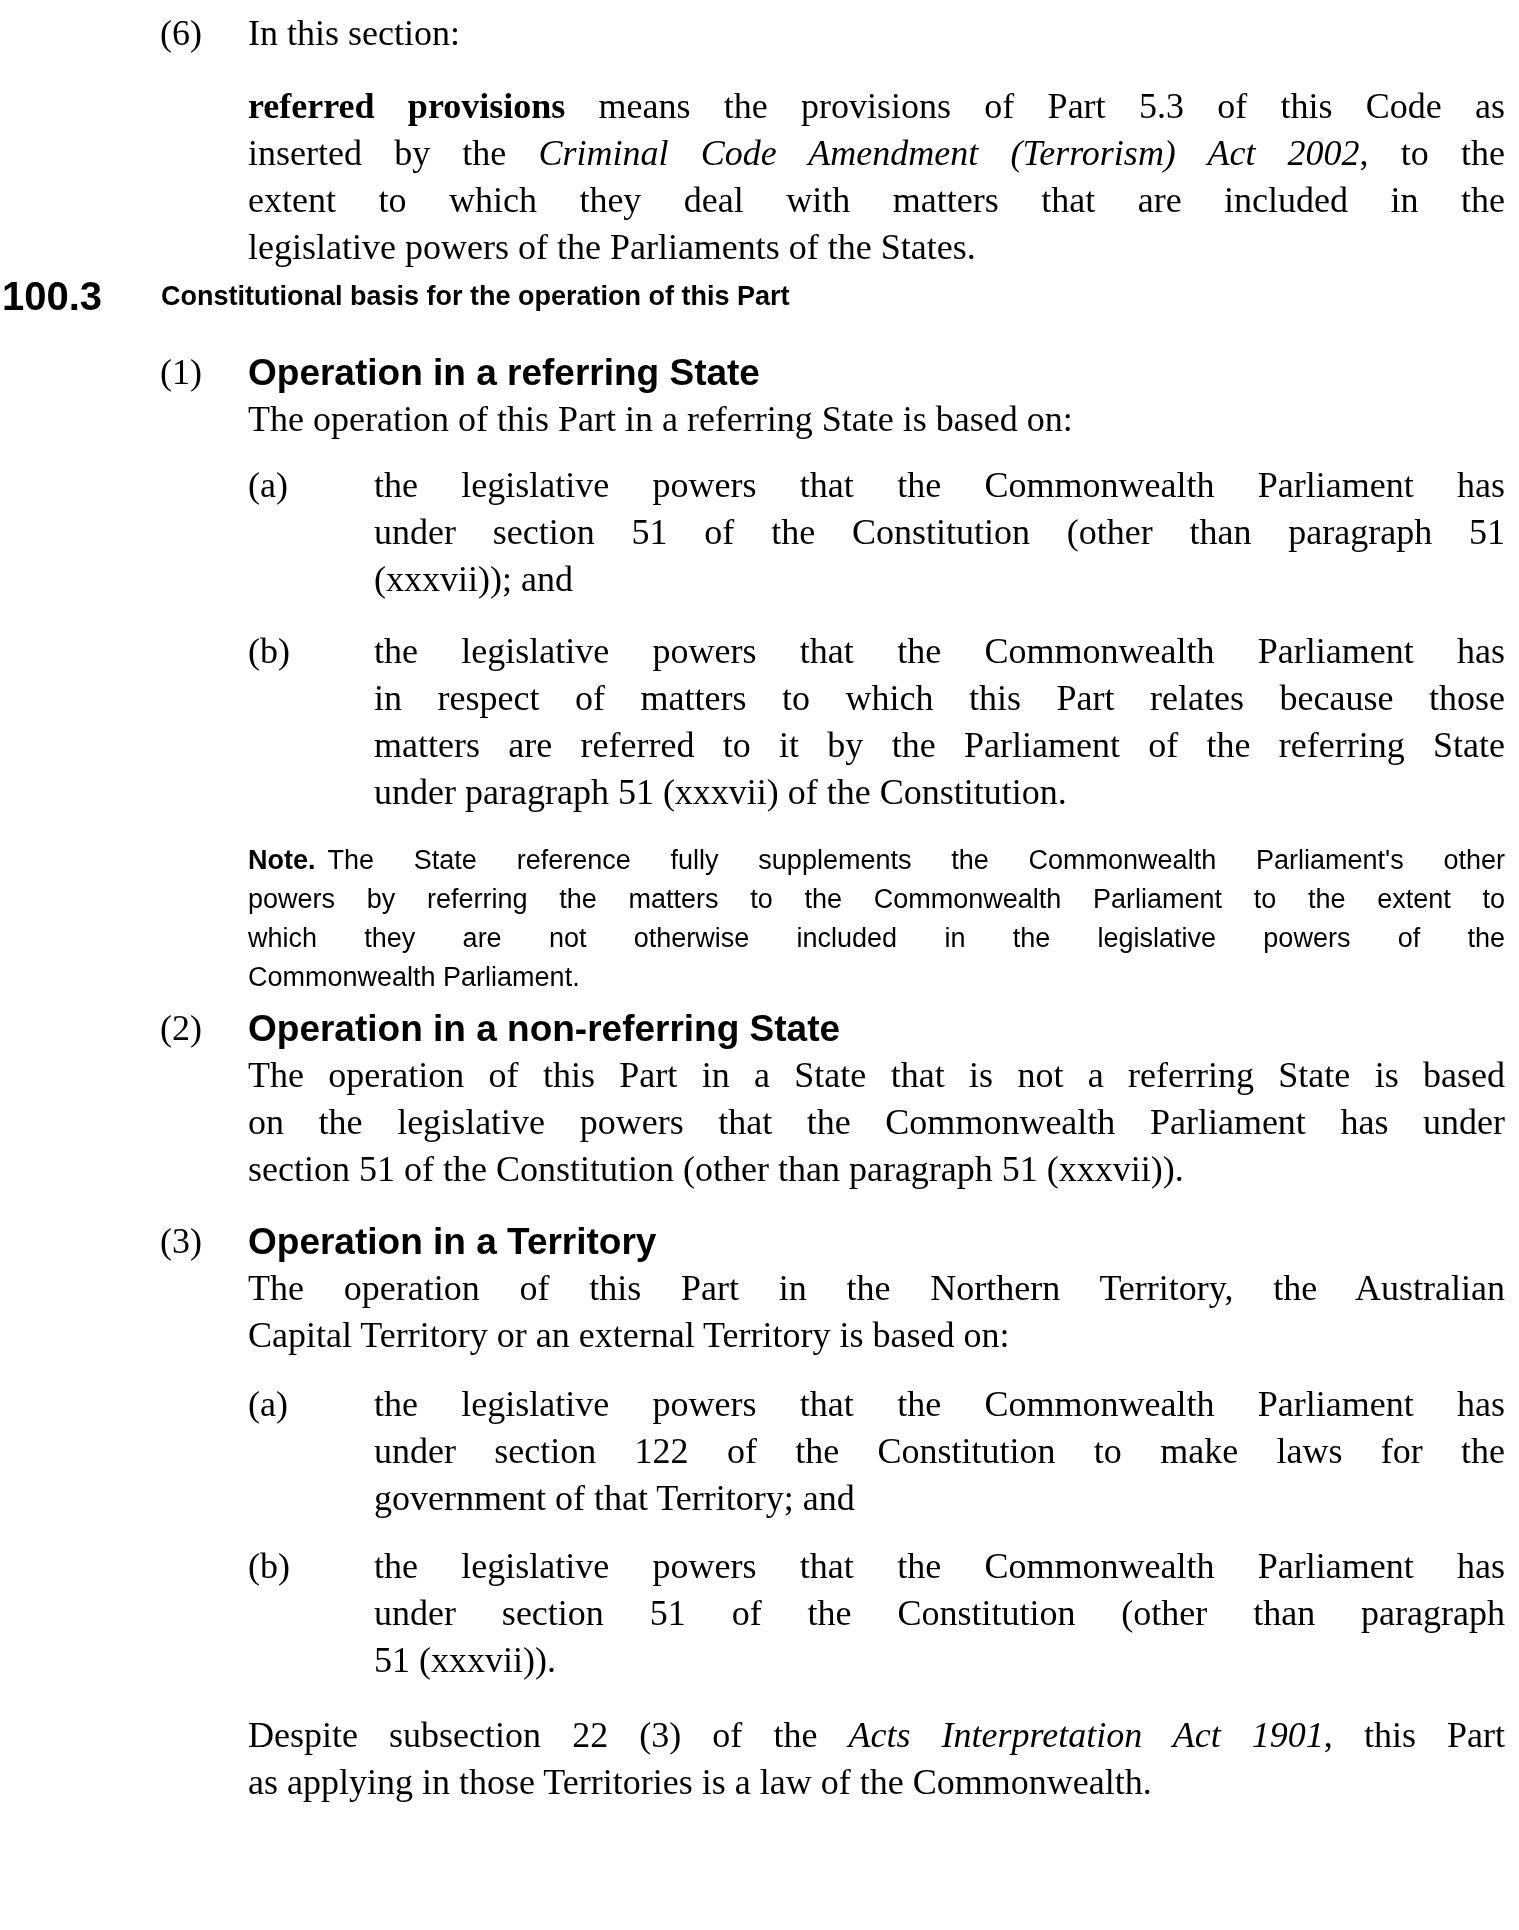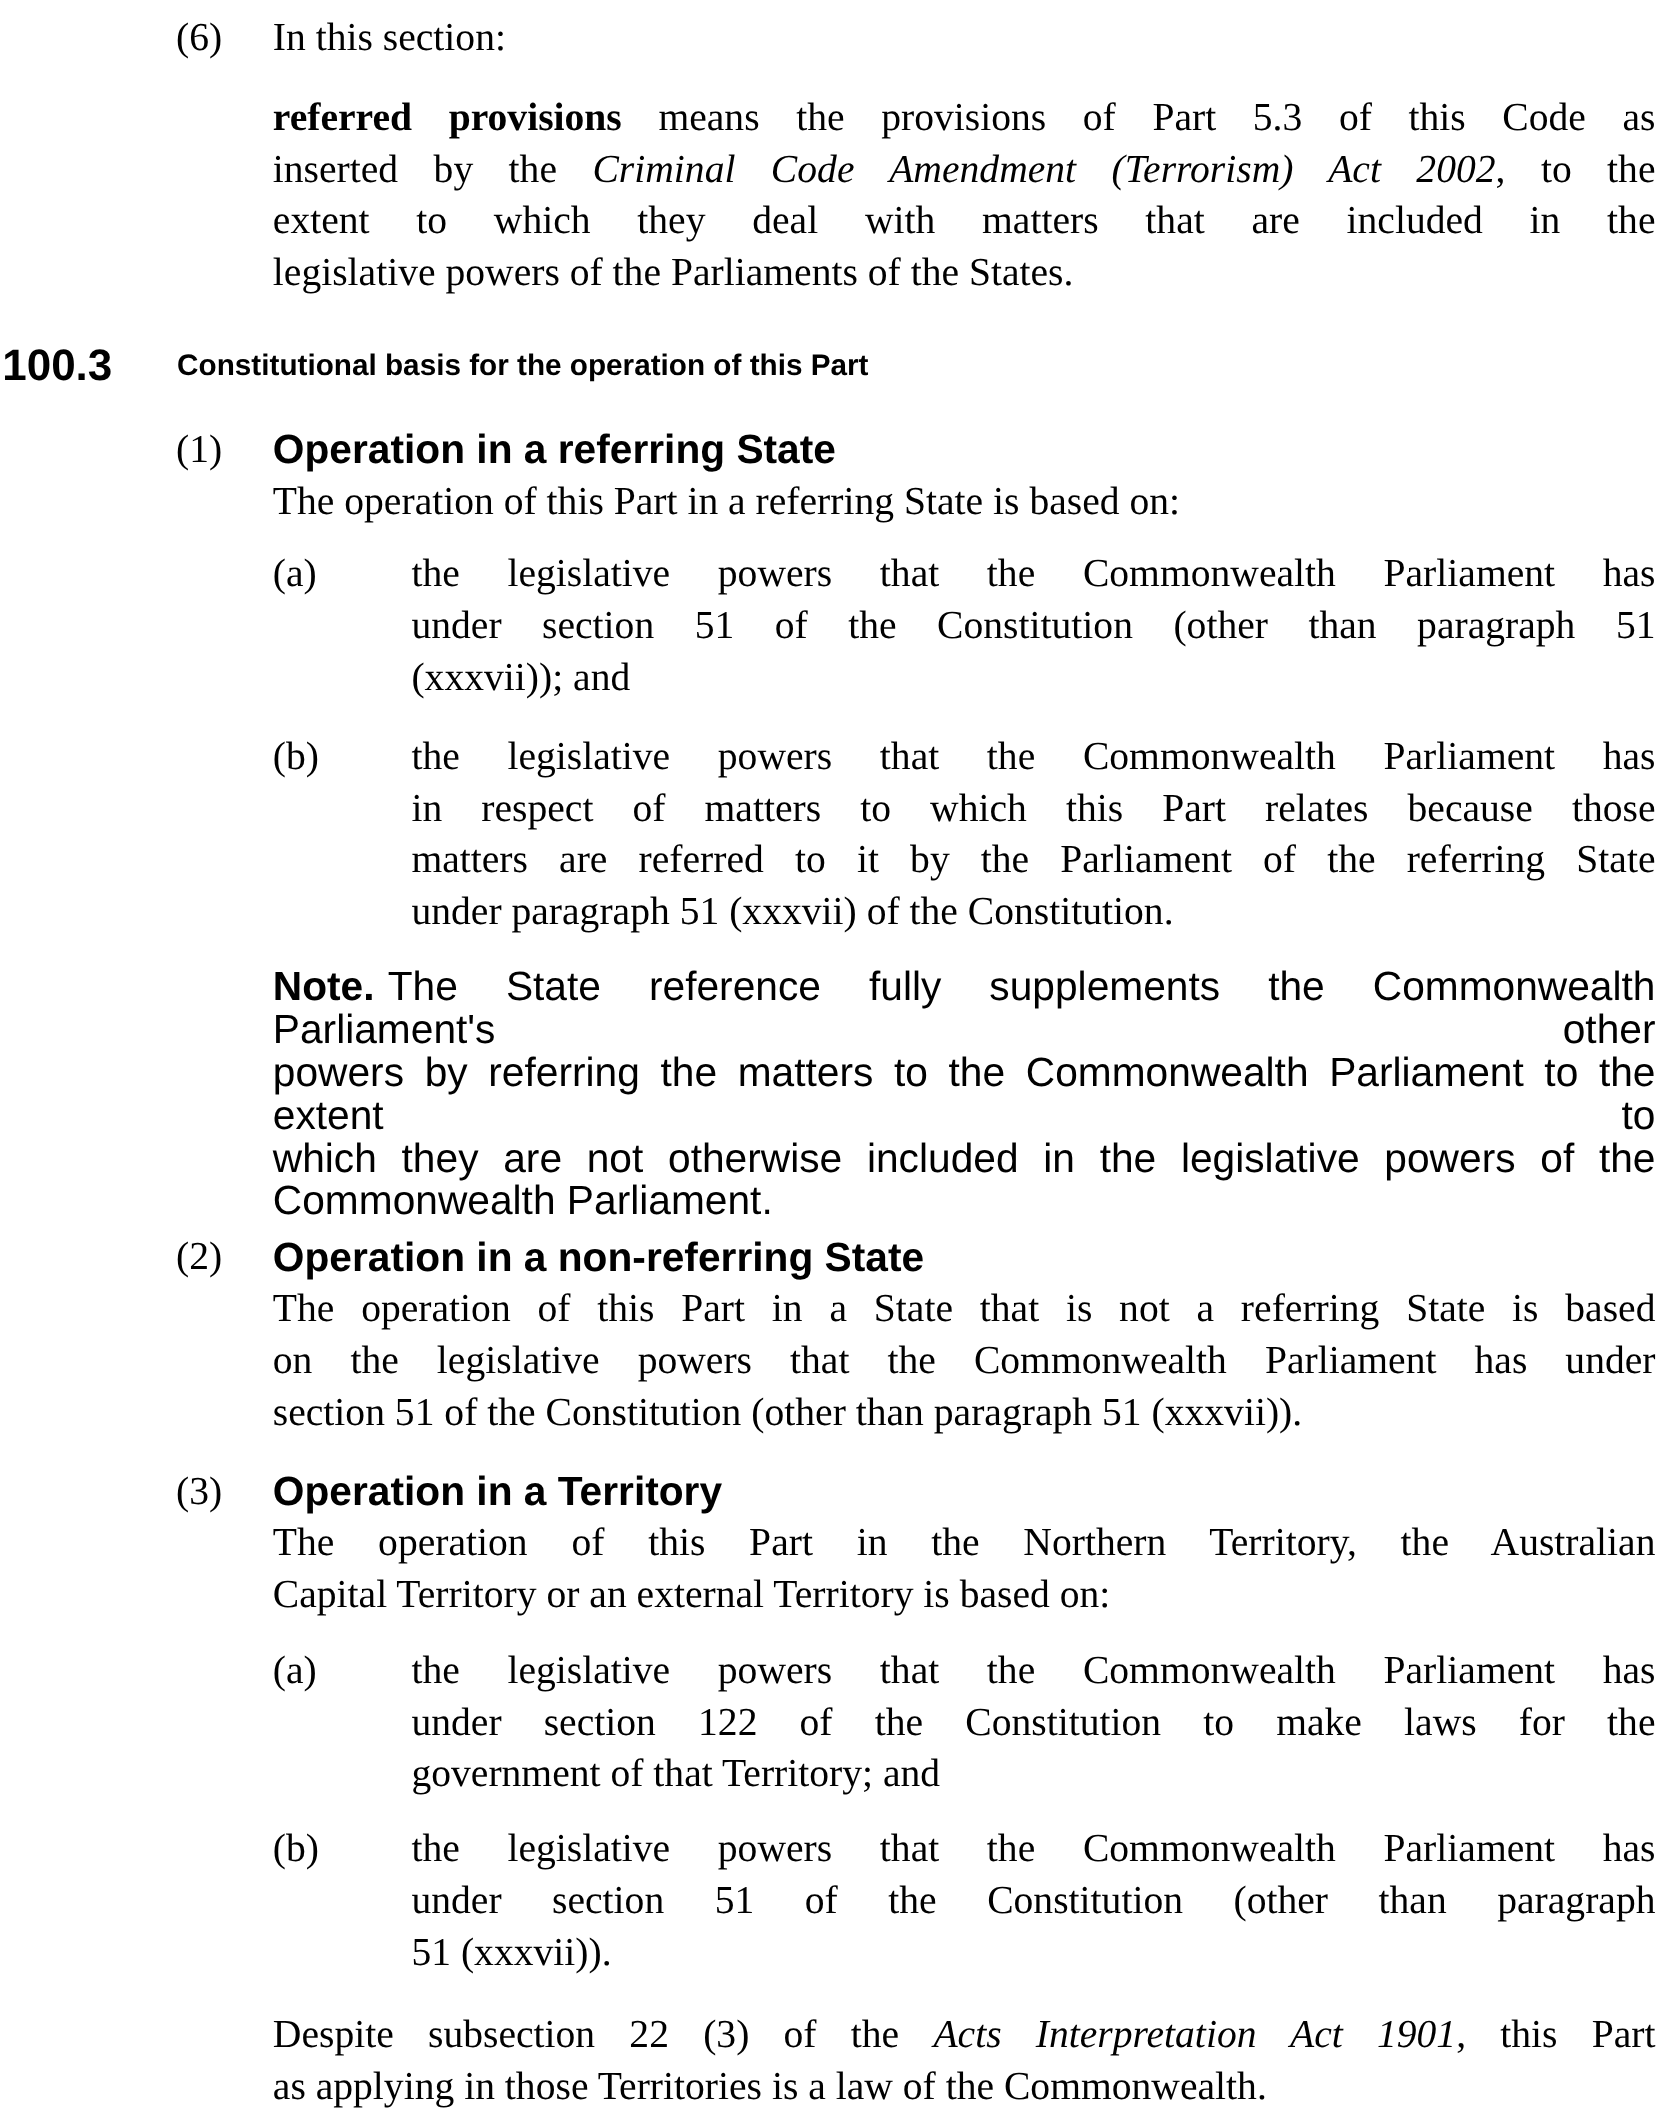--- a/index.html
+++ b/index.html
@@ -25,21 +25,21 @@
 
   .bodytext { font-family: "Liberation Serif", serif; font-size: 36px; line-height: 47px; }
 
   .jline { width: 100%; text-align: justify; }
   .jl { text-align-last: justify; }
 
   .bi { font-weight: bold; }
   .it { font-style: italic; }
 
   
-  .hrow { display: flex; align-items: flex-start; margin-top: 36px; }
+  .hrow { display: flex; align-items: flex-start; }
   .secnum {
     width: 161px; flex: 0 0 161px; padding-left: 2px;
     font-family: "Liberation Sans", sans-serif;
     font-weight: bold; font-size: 40px; line-height: 50px;
   }
   .sectitle {
     font-family: "Liberation Sans", sans-serif;
     font-weight: bold; font-size: 27px; line-height: 50px;
   }
 
@@ -52,21 +52,21 @@
   .para { display: flex; align-items: flex-start; }
   .pmark {
     width: 126px; flex: 0 0 126px;
     font-family: "Liberation Serif", serif;
     font-size: 36px; line-height: 47px;
   }
   .ptext { width: 1131px; flex: 0 0 1131px; }
 
   .note {
     font-family: "Liberation Sans", sans-serif;
-    font-size: 37px; line-height: 39px;
+    font-size: 27px; line-height: 39px;
   }
   .nlabel { font-weight: bold; margin-right: 12px; }
 
   .mt-def  { margin-top: 26px; }
   .mt-s1   { margin-top: 28px; }
   .mt-pa   { margin-top: 19px; }
   .mt-pb   { margin-top: 25px; }
   .mt-note { margin-top: 25px; }
   .mt-s2   { margin-top: 8px; }
   .mt-note2{ margin-top: 22px; }

